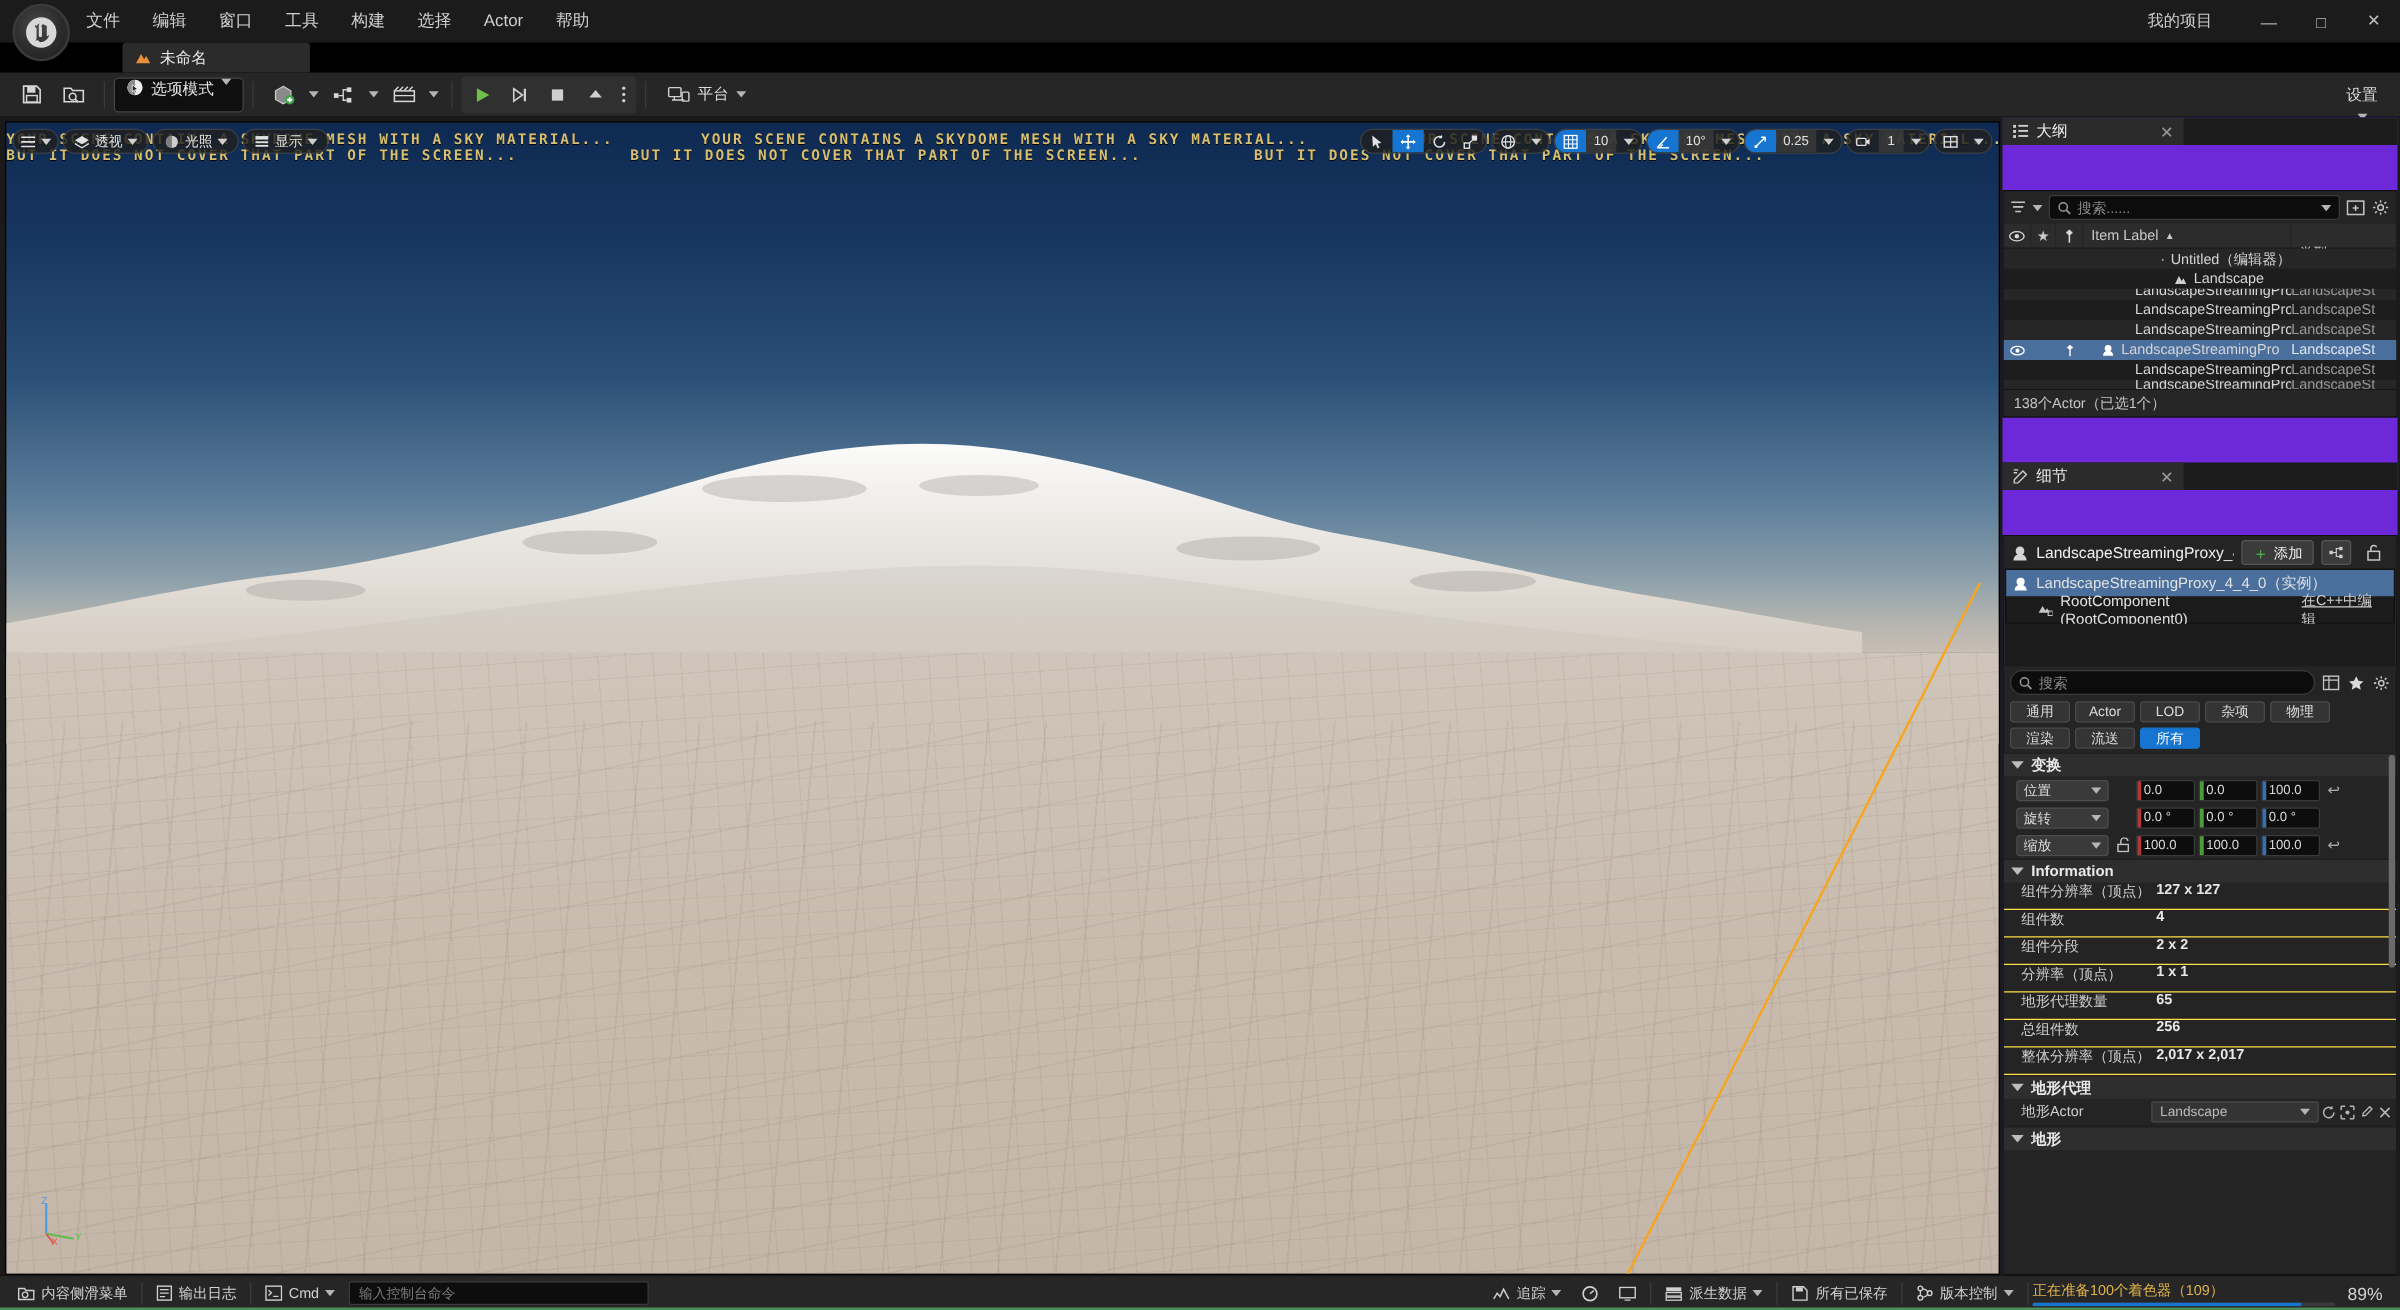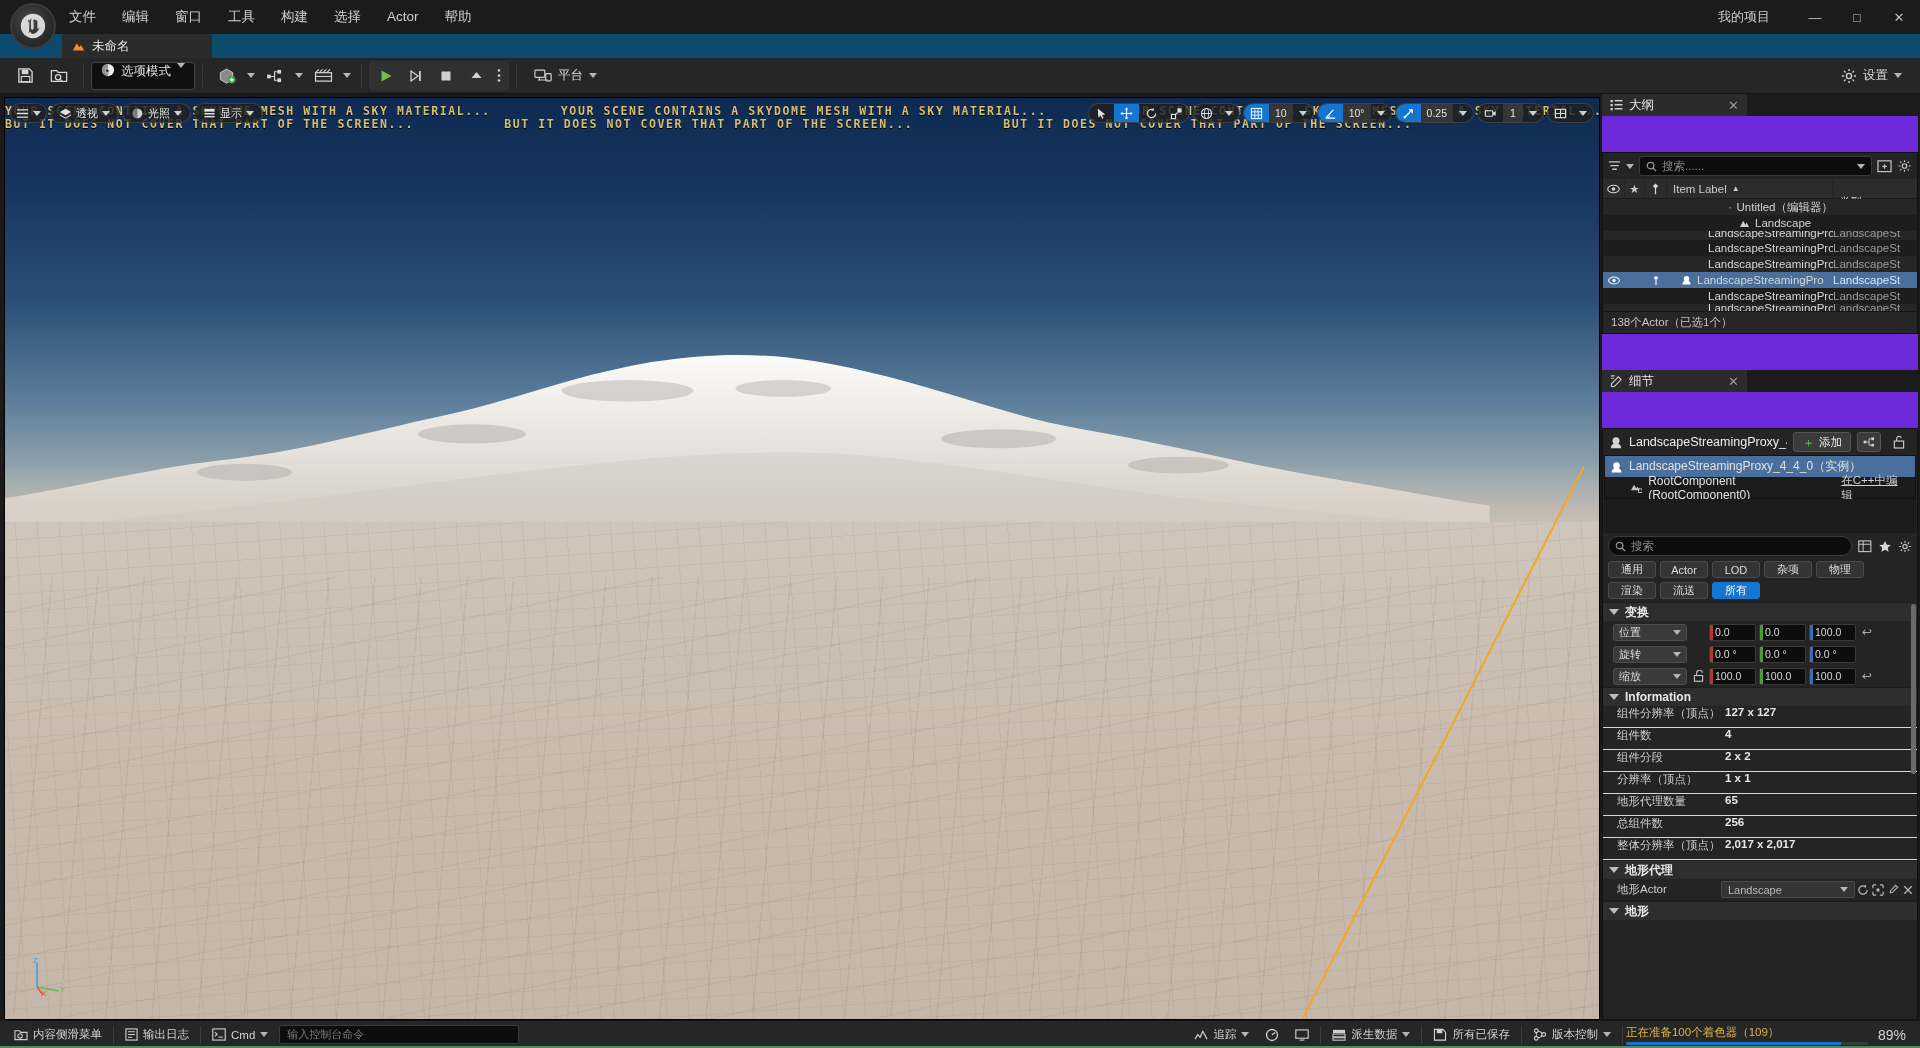--- a/index.html
+++ b/index.html
@@ -20,38 +20,38 @@
              border:2px solid #3a3a3a; display:flex; align-items:center; justify-content:center;
              position:absolute; left:4px; top:1px; z-index:5;}
   .ue-logo svg { width:30px; height:30px; }
   .menubar { display:flex; align-items:center; height:34px; margin-left:56px; }
   .menubar > div { padding:0 13px; font-size:13.5px; color:#cfcfcf; line-height:34px; cursor:default; }
   .titlebar-right { margin-left:auto; display:flex; align-items:center; height:34px; }
   .proj-name { font-size:13px; color:#cccccc; margin-right:24px; }
   .wbtn { width:42px; height:34px; display:flex; align-items:center; justify-content:center; color:#bbb; font-size:13px;}
 
   
-  .tabrow { height:24px; background:#0c4a6e; display:flex; align-items:flex-start; flex:0 0 24px; position:relative;}
+  .tabrow { height:24px; background:#000000; display:flex; align-items:flex-start; flex:0 0 24px; position:relative;padding-left:36px;}
   .lvltab { margin-left:62px; height:24px; background:#2b2b2b; border-top-left-radius:3px; border-top-right-radius:3px;
             padding:0 26px 0 10px; display:flex; align-items:center; gap:7px; min-width:150px;}
   .lvltab .tname { font-size:12.5px; color:#e8e8e8; }
   .tabicon { width:13px; height:11px; }
 
   
   .toolbar { height:36px; background:#262626; display:flex; align-items:center; padding:0 8px; flex:0 0 36px;
              border-bottom:1px solid #151515;}
   .tbtn { width:34px; height:30px; display:flex; align-items:center; justify-content:center; border-radius:3px; color:#c8c8c8;}
   .tsep { width:1px; height:22px; background:#3a3a3a; margin:0 7px; }
   .modebtn { height:28px; background:#0f0f0f; border:1px solid #444; border-radius:4px; display:flex;
              align-items:flex-start; gap:6px; padding:0 9px; font-size:12.5px; color:#e5e5e5; }
   .dd-arrow { width:0;height:0;border-left:4px solid transparent;border-right:4px solid transparent;border-top:5px solid #b5b5b5;}
   .playgroup { display:flex; align-items:center; background:#303030; border-radius:4px; height:30px; padding:0 2px; }
   .playgroup .tbtn { width:30px; height:26px; }
   .platbtn { height:28px; display:flex; align-items:center; gap:6px; padding:0 10px; border-radius:3px; font-size:12.5px; color:#ddd;}
-  .settingsbtn { margin-left:auto; height:28px; display:flex; align-items:center; gap:6px; padding:0 10px; border-radius:3px; font-size:12.5px; color:#ddd; }
+  .settingsbtn { margin-left:auto; height:28px; display:flex; align-items:center; gap:6px; padding:0 10px; border-radius:3px; font-size:12.5px; color:#ddd;flex-direction:column; }
 
   
   .body { flex:1; display:flex; min-height:0; background:#1a1a1a; }
 
   
   .viewport-wrap { flex:1; position:relative; margin:3px 2px 0 4px; min-width:0; }
   .viewport { position:absolute; inset:0; overflow:hidden; border:1px solid #000;}
   .vp-sky { position:absolute; left:0; right:0; top:0; height:46%;
             background: linear-gradient(180deg,#0e2a52 0%, #17365f 22%, #2b5077 48%, #5e7f9c 72%, #93a4ac 88%, #b5ada3 100%); }
   .vp-mtn { position:absolute; left:0; right:0; top:24%; height:26%; }

